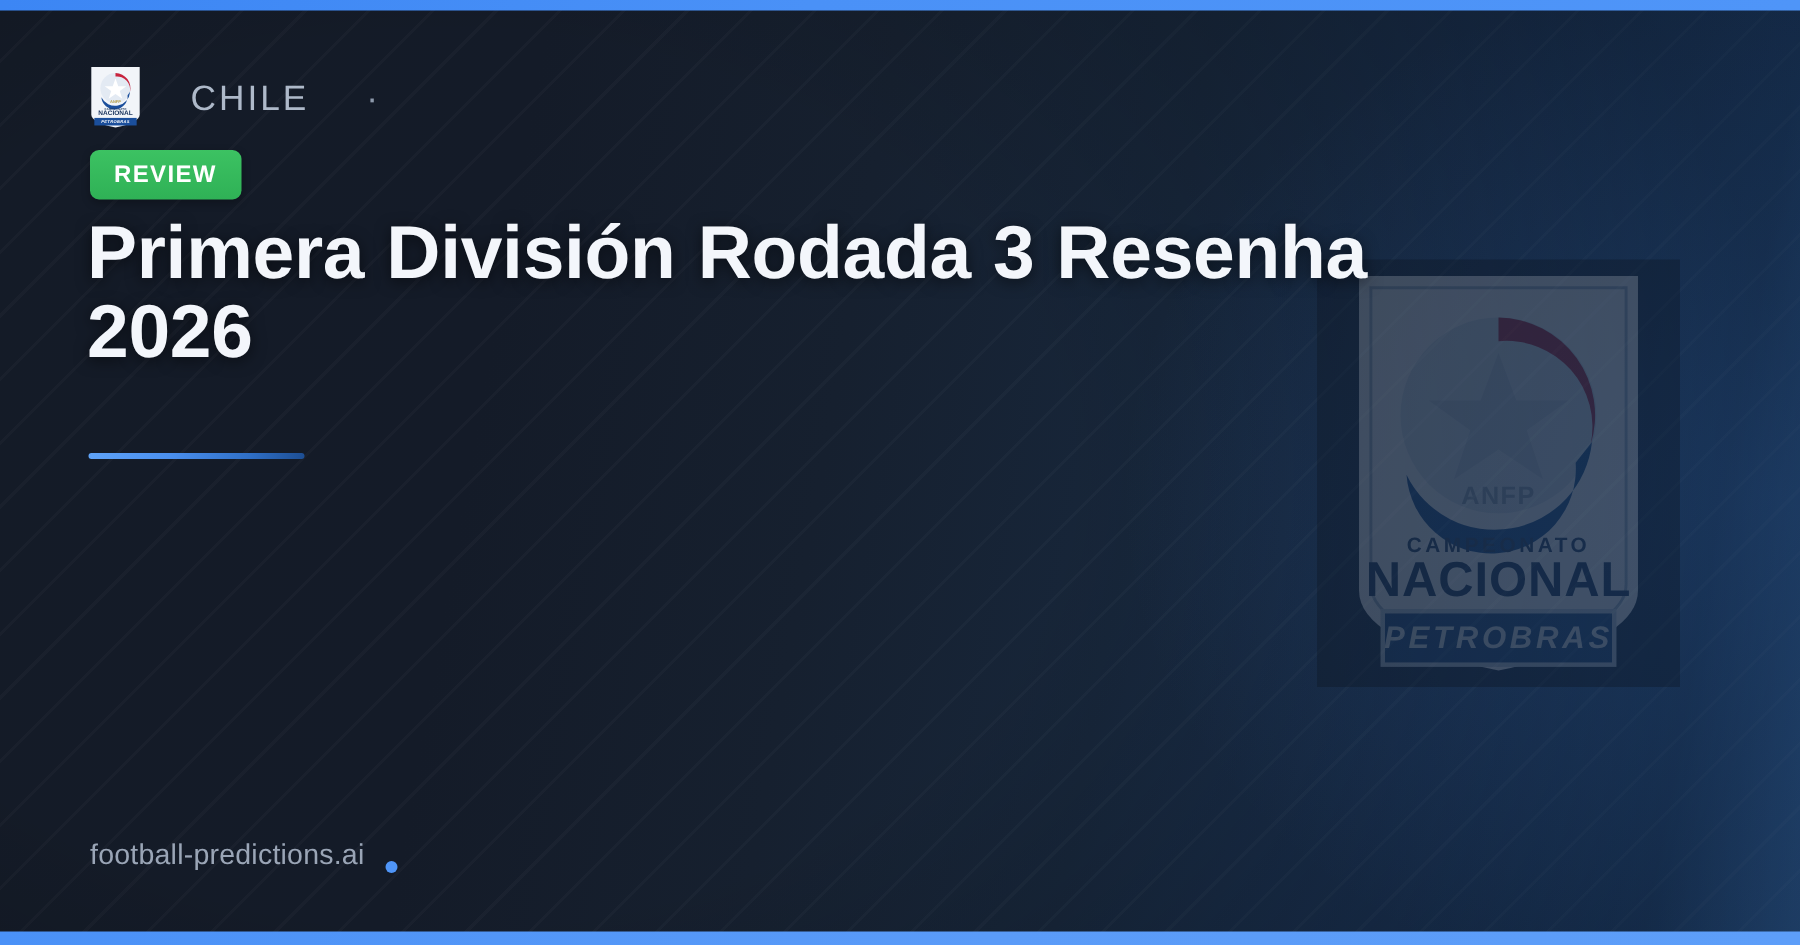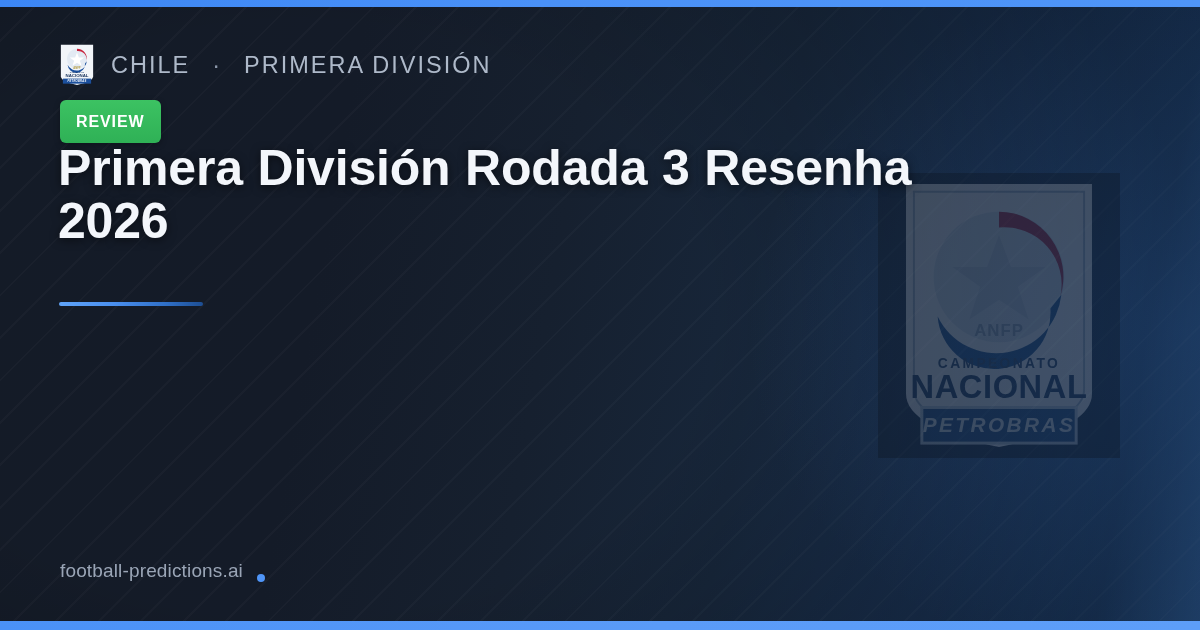--- a/index.html
+++ b/index.html
@@ -79,21 +79,21 @@
     background:rgba(10,16,26,0.30);
   }
   .watermark svg { position:absolute; left:22px; top:5px; width:198px; height:275px; opacity:0.205; }
 
   
   .content { position:absolute; inset:0; z-index:5; }
 
   .crumb-row {
     position:absolute;
     left:60px; top:44px;
-    display:flex; align-items:center; gap:17px;
+    display:flex; align-items:center; gap:33px;
     height:42px;
   }
   .league-badge {
     width:34px; height:42px;
     position:relative;
     flex:0 0 auto;
   }
   .league-badge svg { width:34px; height:42px; display:block; }
 
   .crumb-text {
@@ -104,21 +104,21 @@
     white-space:nowrap;
     text-transform:uppercase;
   }
   .crumb-sep { color:#8d99ab; padding:0 5px; }
 
   
   .tag-pill {
     position:absolute;
     left:60px; top:100px;
     display:inline-flex; align-items:center; justify-content:center;
-    height:43px;
+    height:33px;
     padding:0 16px;
     border-radius:6px;
     background:linear-gradient(180deg,#3cc262 0%,#2fb156 100%);
     color:#ffffff;
     font-size:16px;
     font-weight:bold;
     letter-spacing:0.9px;
     text-transform:uppercase;
     box-shadow:0 2px 6px rgba(0,0,0,0.28);
   }
@@ -204,21 +204,20 @@
           <path d="M100 50 L111 80 L143 80 L117 99 L127 130 L100 111 L73 130 L83 99 L57 80 L89 80 Z" fill="#ffffff"></path>
           <text x="100" y="148" font-family="'Liberation Sans',sans-serif" font-size="16" font-weight="bold" fill="#b9a14a" text-anchor="middle">ANFP</text>
           <text x="100" y="173" font-family="'Liberation Sans',sans-serif" font-size="11" font-weight="bold" fill="#1d3a63" text-anchor="middle" letter-spacing="1">CAMPEONATO</text>
           <text x="100" y="196" font-family="'Liberation Sans',sans-serif" font-size="26" font-weight="bold" fill="#16305a" text-anchor="middle">NACIONAL</text>
           <rect x="16" y="206" width="168" height="30" fill="#1b4f9c"></rect>
           <text x="100" y="228" font-family="'Liberation Sans',sans-serif" font-size="16" font-weight="bold" font-style="italic" fill="#ffffff" text-anchor="middle" letter-spacing="1.5">PETROBRAS</text>
         </svg>
       </span>
       <span class="crumb-text">CHILE</span>
       <span class="crumb-text crumb-sep">·</span>
-      <span class="crumb-text">PRIMERA DIVISIÓN</span>
     </div>
 
     <div class="tag-pill">REVIEW</div>
 
     <h1 class="headline">Primera División Rodada 3 Resenha 2026</h1>
 
     <div class="accent-rule"></div>
 
     <div class="footer">
       <span class="brand">football-predictions.ai</span>

